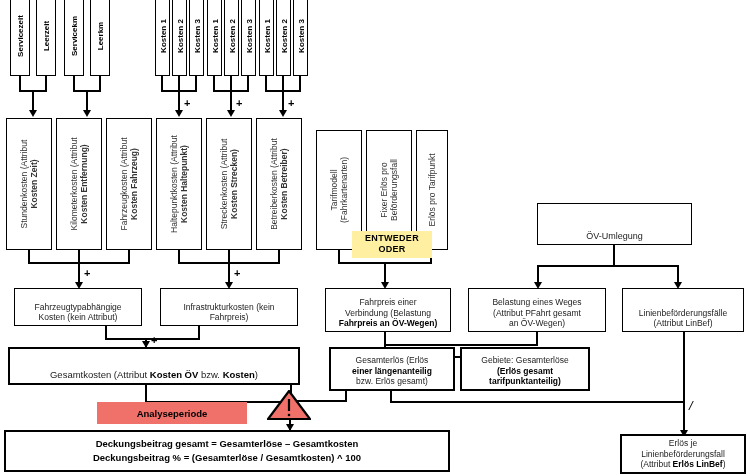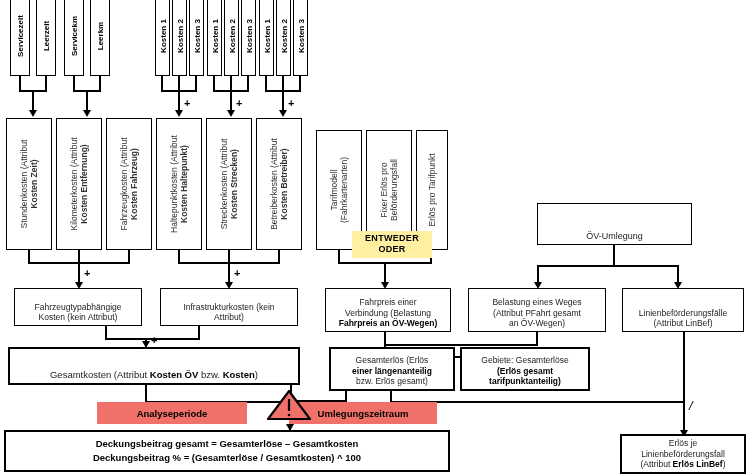--- a/index.html
+++ b/index.html
@@ -188,21 +188,21 @@
   <div class="ln hl" style="left:537px;top:265px;width:142px;"></div>
   <div class="ln vl" style="left:537px;top:265px;height:19px;"></div>
   <div class="ln vl" style="left:677px;top:265px;height:19px;"></div>
   <div class="arrow" style="left:533.5px;top:282px;"></div>
   <div class="arrow" style="left:673.5px;top:282px;"></div>
 
   <div class="box" style="left:14px;top:288px;width:128px;height:38px;">
     <span><span>Fahrzeugtypabhängige</span><br><span>Kosten (kein Attribut)</span></span>
   </div>
   <div class="box" style="left:160px;top:288px;width:138px;height:38px;">
-    <span><span>Infrastrukturkosten (kein</span><br><span>Attribut)</span></span>
+    <span><span>Infrastrukturkosten (kein</span><br><span>Fahrpreis)</span></span>
   </div>
   <div class="box" style="left:325px;top:288px;width:126px;height:44px;">
     <span>
       <span>Fahrpreis einer</span><br>
       <span>Verbindung (Belastung</span><br>
       <b>Fahrpreis an ÖV-Wegen)</b>
     </span>
   </div>
   <div class="box" style="left:468px;top:288px;width:138px;height:44px;">
     <span>
@@ -270,23 +270,20 @@
 
   <svg class="tri" width="44" height="30" style="left:267px;top:390px;">
     <polygon points="22,1 43,29 1,29" fill="#f0706a" stroke="#000" stroke-width="2.2"></polygon>
     <line x1="22" y1="9" x2="22" y2="21" stroke="#000" stroke-width="2.2"></line>
     <circle cx="22" cy="25" r="1.3" fill="#000"></circle>
   </svg>
 
   <div class="redbar" style="left:97px;top:402px;width:150px;height:22px;">
     <span>Analyseperiode</span>
   </div>
-  <div class="redbar" style="left:289px;top:402px;width:148px;height:22px;">
-    <span>Umlegungszeitraum</span>
-  </div>
 
   <div class="formula" style="left:4px;top:430px;width:446px;height:42px;">
     <span>Deckungsbeitrag gesamt = Gesamterlöse – Gesamtkosten</span>
     <span>Deckungsbeitrag % = (Gesamterlöse / Gesamtkosten) ^ 100</span>
   </div>
 
   <div class="box thick" style="left:620px;top:434px;width:126px;height:40px;">
     <span>
       <span>Erlös je</span><br>
       <span>Linienbeförderungsfall</span><br>

